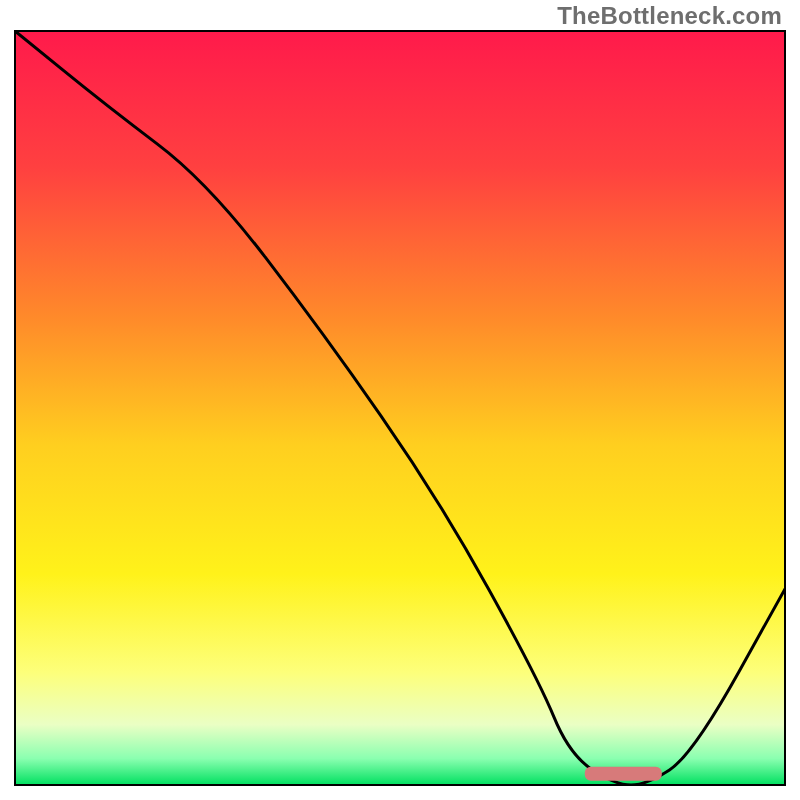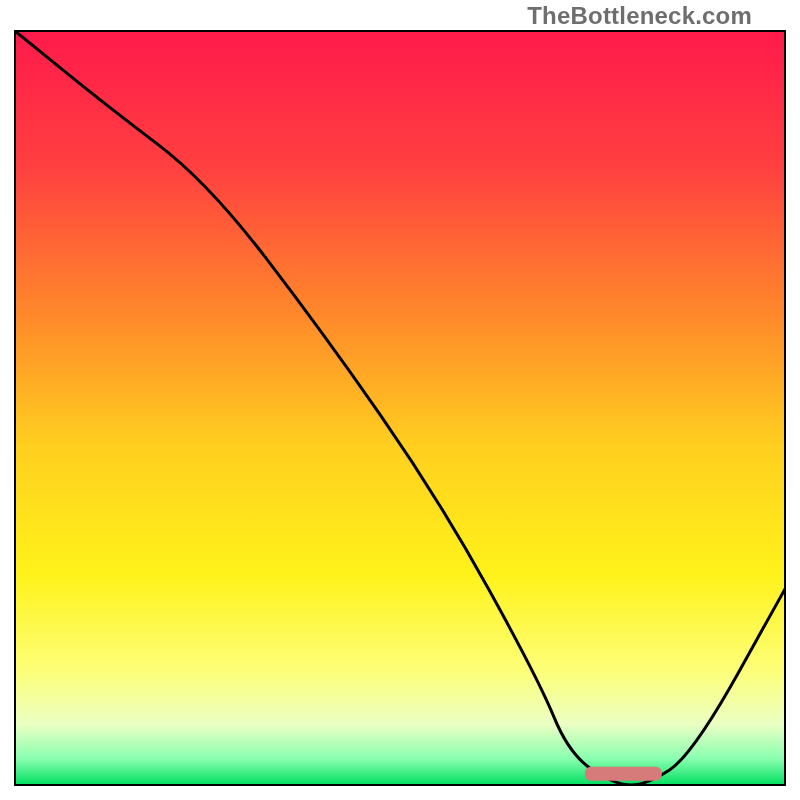--- a/index.html
+++ b/index.html
@@ -8,20 +8,21 @@
     width: 800px;
     height: 800px;
     background: #ffffff;
     font-family: Arial, Helvetica, sans-serif;
     overflow: hidden;
   }
   .stage {
     position: relative;
     width: 760px;
     height: 800px;
+    padding-left: 30px;
   }
   .watermark {
     position: absolute;
     top: 2px;
     right: 8px;
     font-size: 24px;
     font-weight: 600;
     color: #6e6e6e;
     letter-spacing: 0.2px;
     user-select: none;

